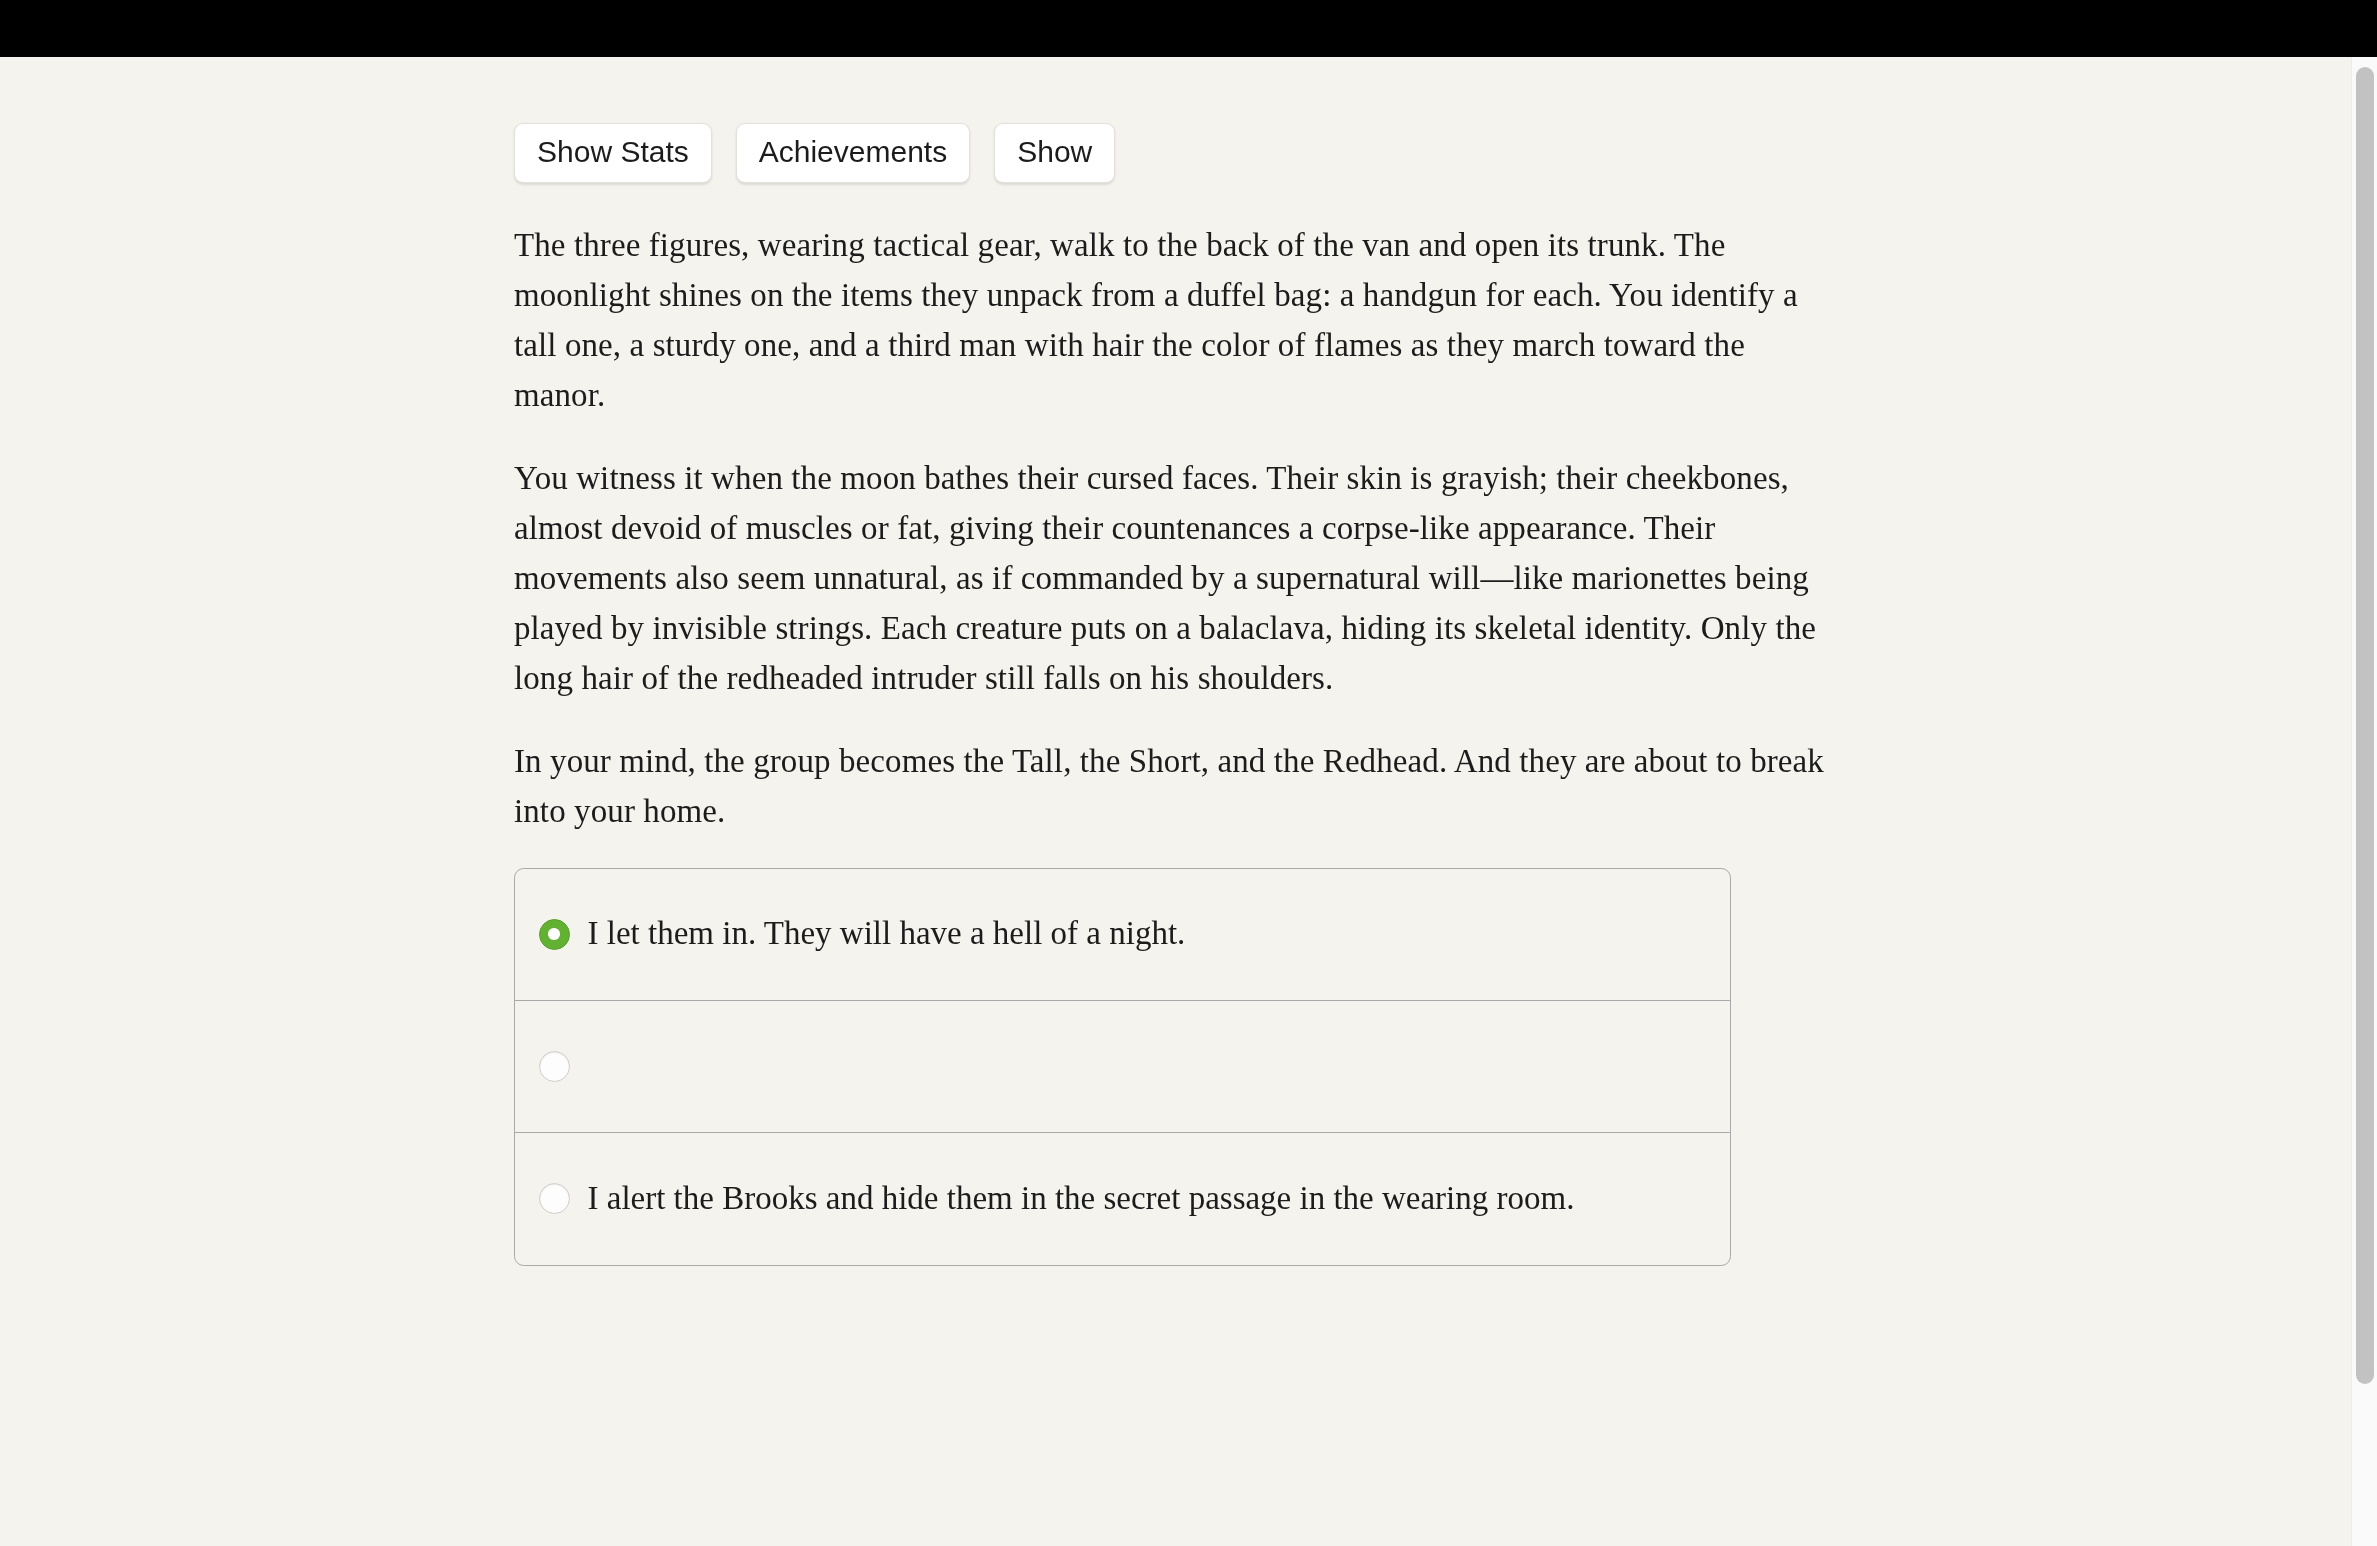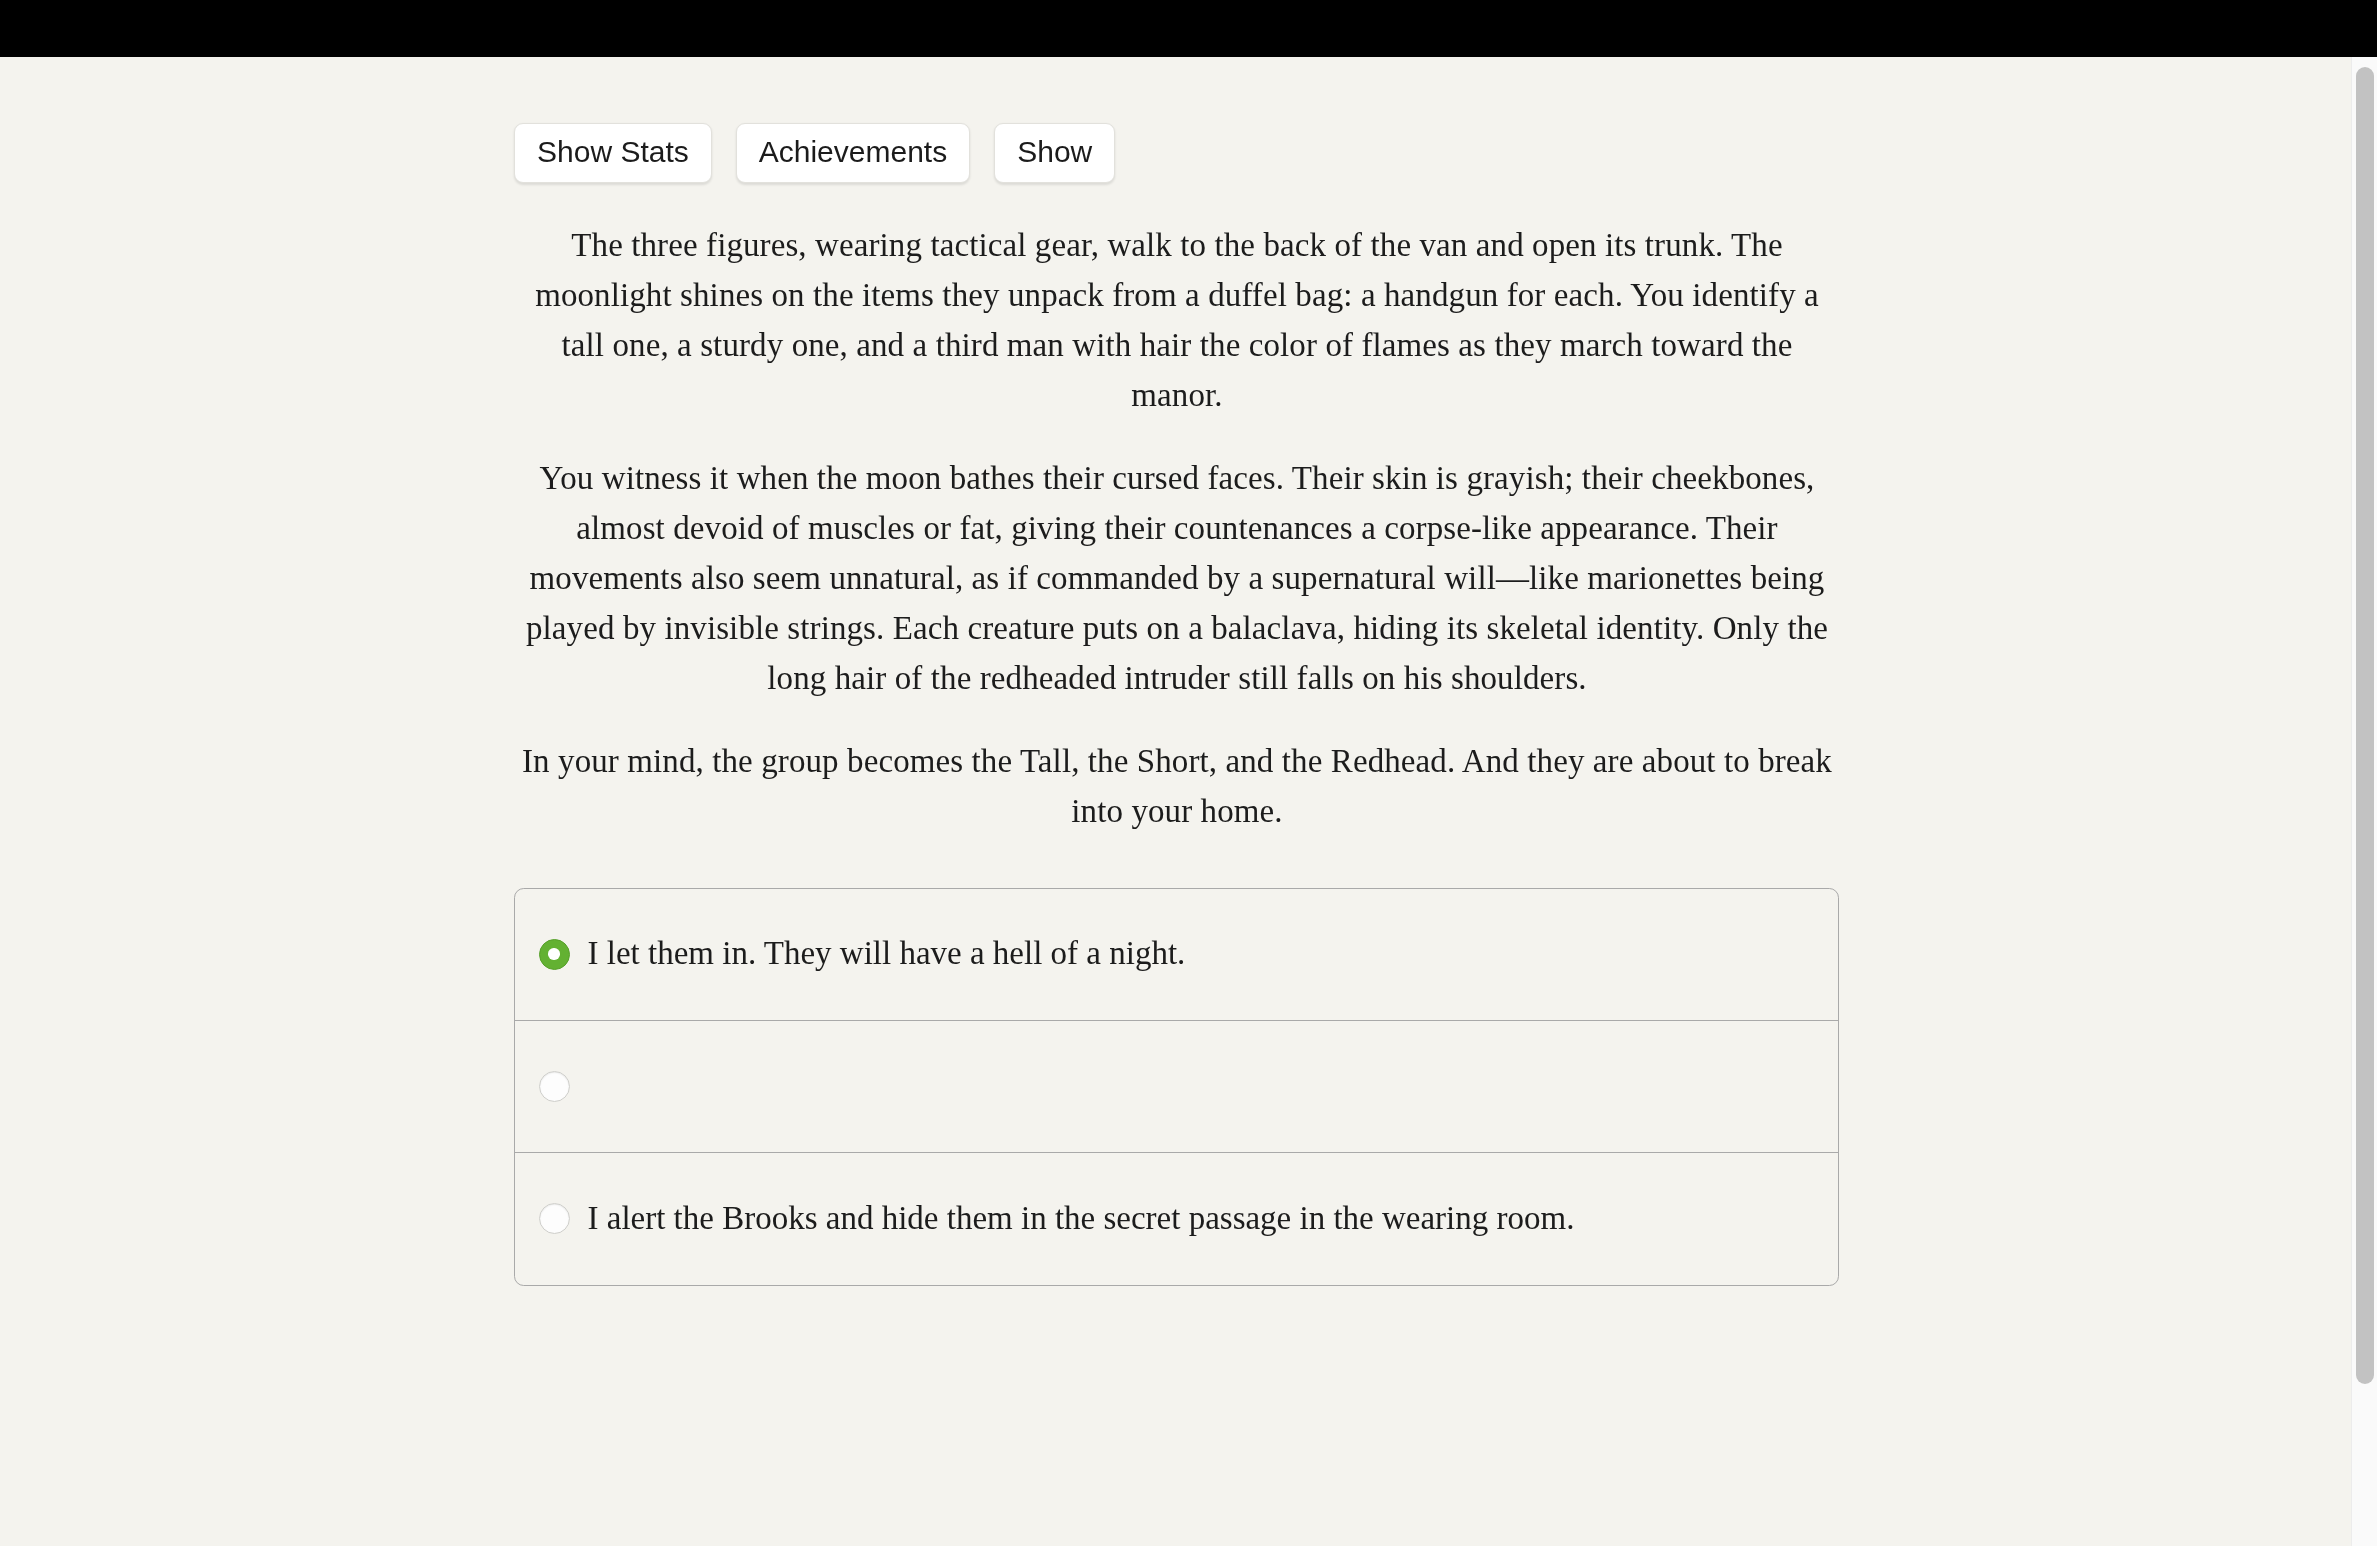--- a/index.html
+++ b/index.html
@@ -1,15 +1,15 @@
 <!DOCTYPE html>
 <html style="font-size:13px"><head>
 <meta charset="utf-8">
 <style>
-  * { box-sizing: border-box; text-align: center; }
+  * { box-sizing: border-box; }
   html, body {
     margin: 0; padding: 0;
     width: 2377px; height: 1546px;
     overflow: hidden;
     background: #f4f3ee;
   }
   body {
     font-family: "Liberation Serif", serif;
   }
 
@@ -67,22 +67,22 @@
     font-size: 33px;
     line-height: 50px;
     color: #1c1c1c;
     margin: 0 0 33px 0;
     letter-spacing: 0.1px;
   }
   #story p:last-child { margin-bottom: 12px; }
 
   
   #choices {
-    margin-top: 52px;
-    width: 1325px;
+    margin-top: 32px;
+    width: 1217px;
     border: 1.6px solid #a9a9a9;
     border-radius: 9.7px;
     background: transparent;
     overflow: hidden;
   }
   .choice-row {
     display: flex;
     align-items: center;
     height: 132px;
     padding-left: 23.5px;

